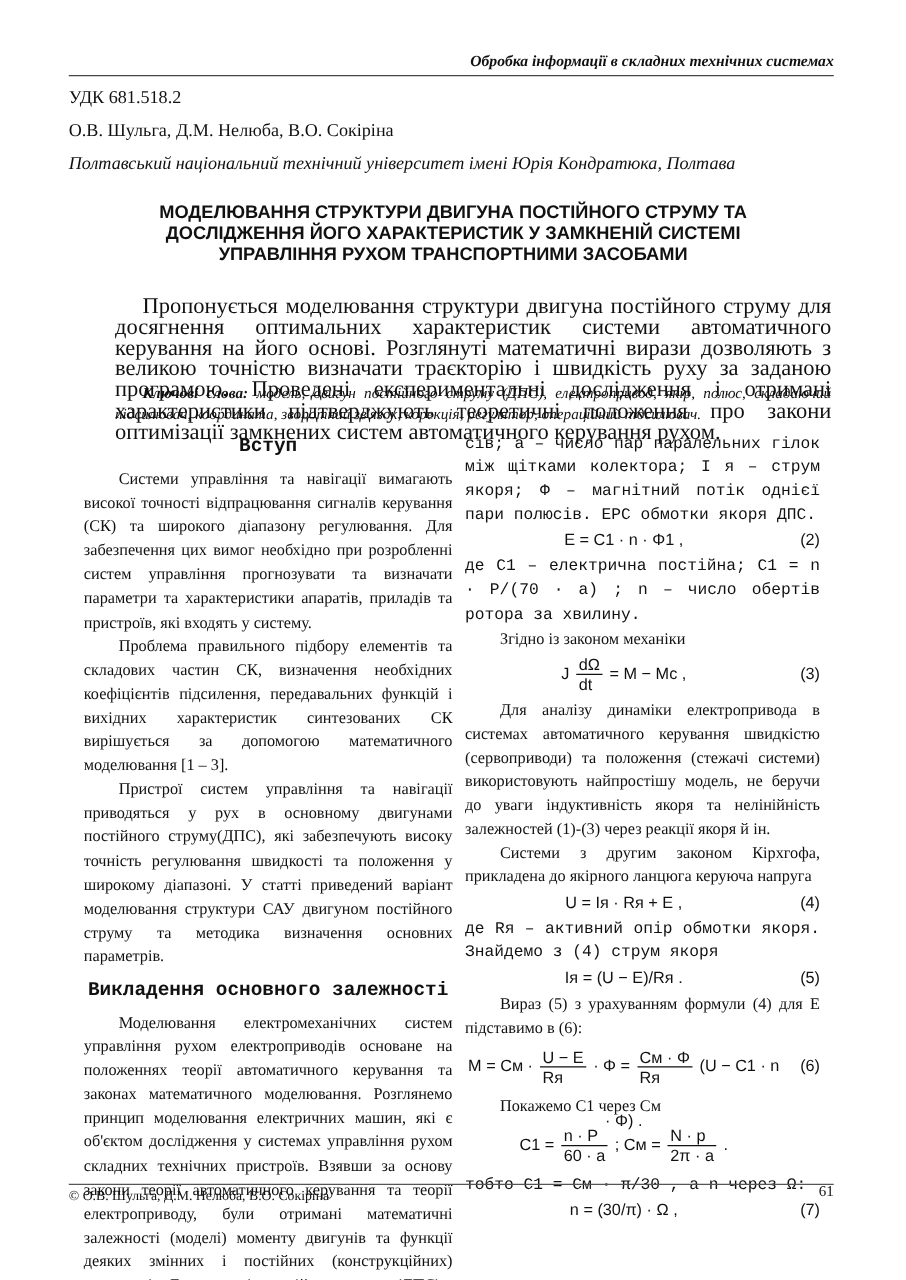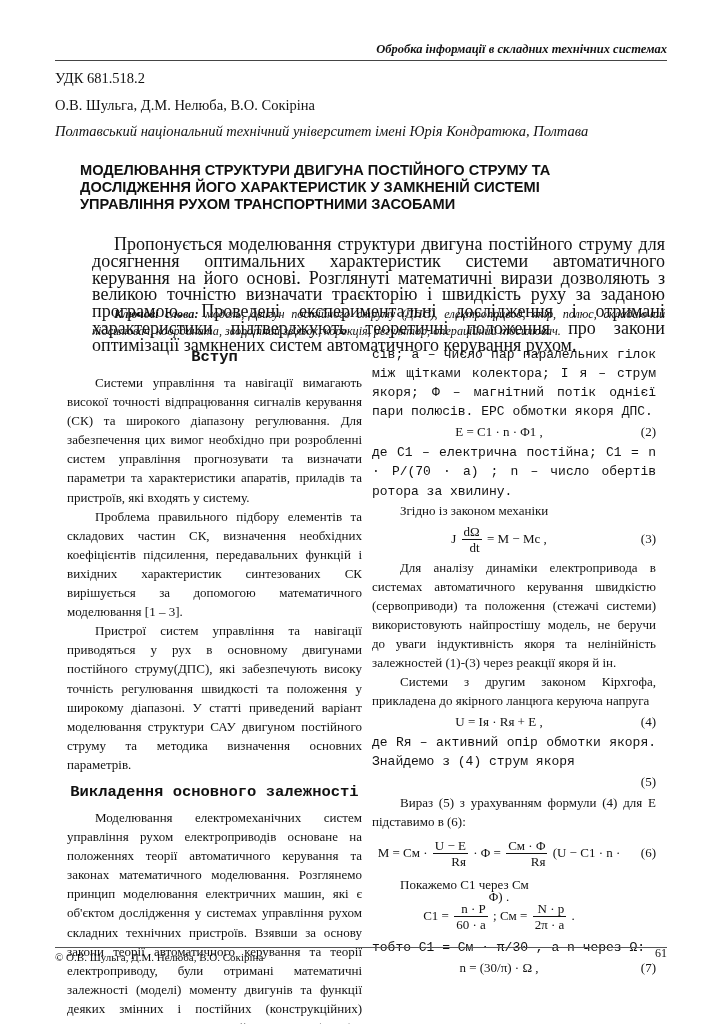--- a/index.html
+++ b/index.html
@@ -7,46 +7,46 @@
          font-family: "Liberation Serif", serif; color: #111; }
   .page { position: absolute; left: 0; top: 0; width: 725px; height: 976px; }
 
   .running-head { position: absolute; left: 55px; right: 58px; top: 42px;
                   text-align: right; font-style: italic; font-weight: bold; font-size: 12.5px;
                   padding-bottom: 3px; border-bottom: 1.6px solid #444; }
   .udk { position: absolute; left: 55px; top: 70px; font-size: 14.5px; }
   .authors { position: absolute; left: 55px; top: 97px; font-size: 14.5px; }
   .affiliation { position: absolute; left: 55px; top: 123px; font-size: 14.5px; font-style: italic; }
 
-  .title { position: absolute; left: 80px; right: 80px; top: 162px; text-align: left;
+  .title { position: absolute; left: 80px; right: 80px; top: 162px; text-align: center;
            font-family: "Liberation Sans", sans-serif; font-weight: bold; font-size: 14.6px;
            line-height: 17px; }
   .title div { white-space: nowrap; }
 
   .abstract { position: absolute; left: 92px; right: 60px; top: 236px; 
               font-size: 18px; line-height: 16.8px; text-align: justify; text-indent: 22px; }
   .keywords { position: absolute; left: 92px; right: 60px; top: 306px; font-style: italic;
               font-size: 12.2px; line-height: 16.8px; text-align: justify; text-indent: 22px; }
   .keywords b { font-weight: bold; }
 
   .col { position: absolute; top: 345px; font-size: 13px; line-height: 19.1px; }
   .col-left { left: 67px; width: 295px; }
   .col-right { left: 372px; width: 284px; }
   .col p { margin: 0; text-align: justify; text-indent: 28px; }
   .col p.noindent { text-indent: 0; font-family: Liberation Mono, monospace; }
   .col h2 { margin: 2px 0 6px 0; text-align: center; font-family: Liberation Mono, monospace;
             font-size: 15.5px; font-weight: bold; line-height: 20px; }
   .col h2.second { margin-top: 8px; }
 
-  .eq { position: relative; height: 22px; line-height: 22px; font-family: Liberation Serif, serif; }
+  .eq { position: relative; height: 22px; line-height: 22px; font-family: Liberation Sans, sans-serif; }
   .eq .expr { position: absolute; left: 0; right: 30px; text-align: center; }
   .eq .num { position: absolute; right: 0; }
   .eq.tall { height: 38px; line-height: 38px; }
   .eq.tall2 { height: 44px; line-height: 44px; }
-  .frac { display: inline-block; vertical-align: middle; text-align: right; line-height: 15px; margin: 0 2px; }
+  .frac { display: inline-block; vertical-align: middle; text-align: left; line-height: 15px; margin: 0 2px; }
   .frac .nu { display: block; border-bottom: 1px solid #111; padding: 0 2px; }
   .frac .de { display: block; padding: 0 2px; }
 
   .footer-rule { position: absolute; left: 55px; right: 58px; top: 947px; border-top: 1.4px solid #555; }
   .footer-copy { position: absolute; left: 55px; top: 951px; font-size: 11px; }
   .page-number { position: absolute; right: 58px; top: 946px; font-size: 12px; }
 </style>
 </head>
 <body>
 
@@ -96,20 +96,21 @@
       <span class="num">(3)</span>
     </div>
     <p>Для аналізу динаміки електропривода в системах автоматичного керування швидкістю (сервоприводи) та положення (стежачі системи) використовують найпростішу модель, не беручи до уваги індуктивність якоря та нелінійність залежностей (1)-(3) через реакції якоря й ін.</p>
     <p>Системи з другим законом Кірхгофа, прикладена до якірного ланцюга керуюча напруга</p>
     <div class="eq">
       <span class="expr">U = Iя · Rя + E ,</span>
       <span class="num">(4)</span>
     </div>
     <p class="noindent">де Rя – активний опір обмотки якоря. Знайдемо з (4) струм якоря</p>
     <div class="eq">
+      <span class="expr">Iя = (U − E)/Rя .</span>
       <span class="num">(5)</span>
     </div>
     <p>Вираз (5) з урахуванням формули (4) для E підставимо в (6):</p>
     <div class="eq tall2">
       <span class="expr">
         <span>M = Cм ·</span>
         <span class="frac">
           <span class="nu">U − E</span>
           <span class="de">Rя</span>
         </span>

